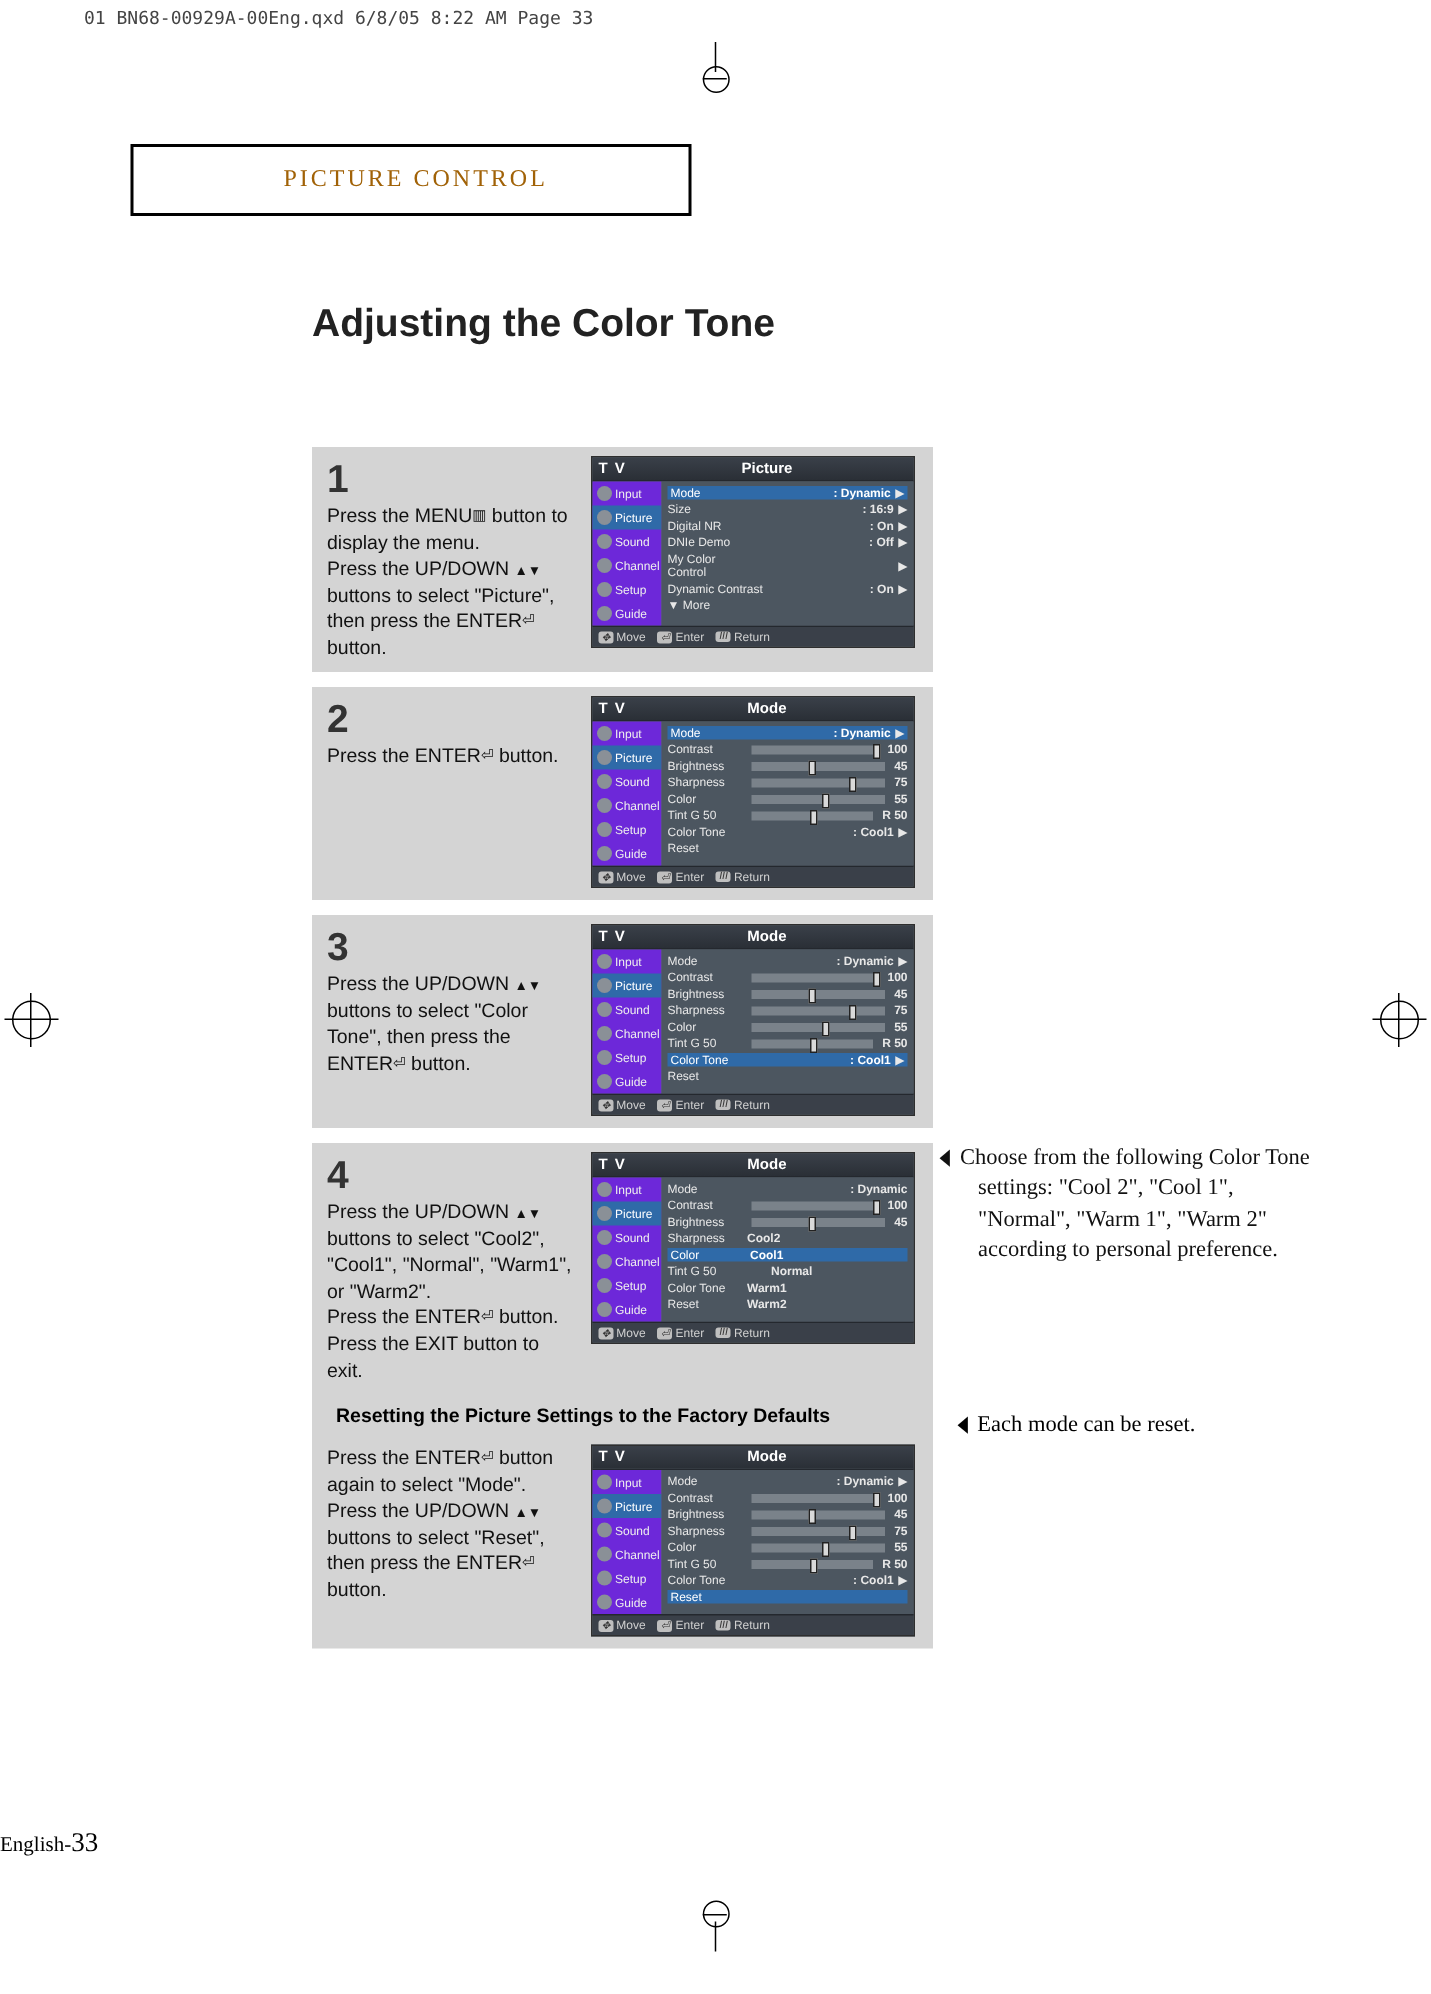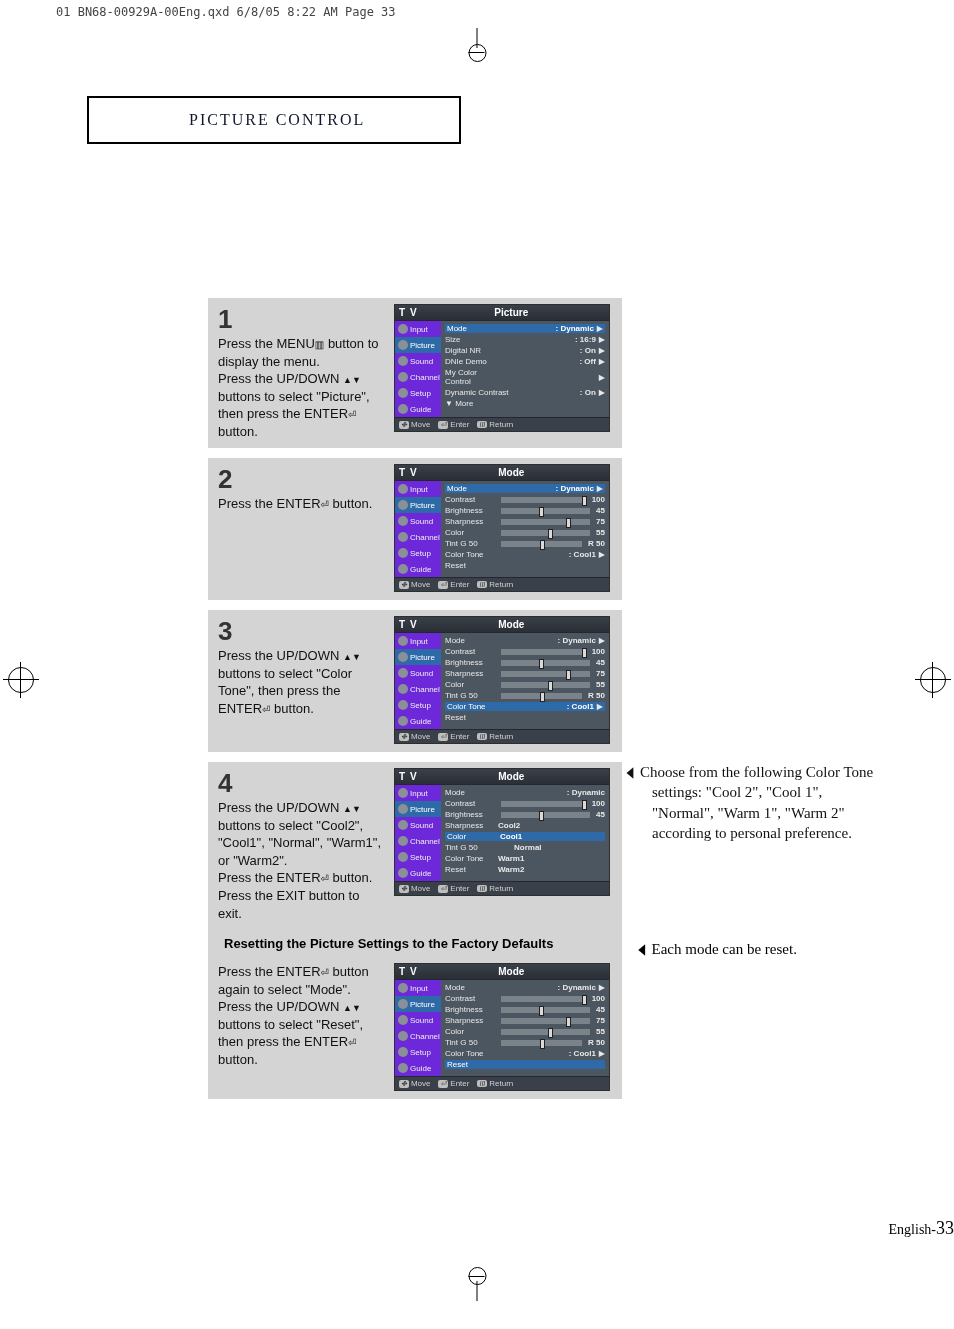--- a/index.html
+++ b/index.html
@@ -12,21 +12,21 @@
   .crop-bot::before{content:"";position:absolute;bottom:16px;left:-8px;width:16px;height:16px;border:1px solid #000;border-radius:50%}
   .crop-bot::after{content:"";position:absolute;bottom:24px;left:-8px;width:16px;height:1px;background:#000}
   .reg-l{position:absolute;top:667px;left:8px;width:24px;height:24px;border:1px solid #000;border-radius:50%}
   .reg-l::before{content:"";position:absolute;top:11px;left:-6px;width:36px;height:1px;background:#000}
   .reg-l::after{content:"";position:absolute;left:11px;top:-6px;height:36px;width:1px;background:#000}
   .reg-r{position:absolute;top:667px;right:8px;width:24px;height:24px;border:1px solid #000;border-radius:50%}
   .reg-r::before{content:"";position:absolute;top:11px;left:-6px;width:36px;height:1px;background:#000}
   .reg-r::after{content:"";position:absolute;left:11px;top:-6px;height:36px;width:1px;background:#000}
 
   .section-box{position:absolute;top:96px;left:87px;width:370px;height:44px;border:2px solid #000;display:flex;align-items:center}
-  .section-label{font:16px Georgia,serif;letter-spacing:2px;color:#0f172a;margin-left:100px}
+  .section-label{font:16px Georgia,serif;letter-spacing:2px;color:#a16207;margin-left:100px}
   .section-label span{font-variant:small-caps}
 
   .h1{position:absolute;top:200px;left:208px;font:bold 26px Arial;color:#222}
   .intro{position:absolute;top:258px;left:208px;font:18px Georgia,serif;color:#111}
 
   .steps{position:absolute;top:298px;left:208px;width:414px;display:flex;flex-direction:column;gap:10px}
   .step{background:#d4d4d4;padding:6px 10px 8px;display:flex;gap:8px;align-items:flex-start;flex-direction:column}
   .step .row{display:flex;gap:10px;width:100%}
   .step-num{font:bold 26px Arial;color:#333}
   .step-text{font:13px Arial;color:#111;line-height:1.35;width:166px}
@@ -54,41 +54,42 @@
   .osd-foot{display:flex;gap:8px;justify-content:flex-start;background:#3a4049;padding:2px 4px;font-size:8px;border-top:1px solid #24282e}
   .osd-foot span{display:flex;align-items:center;gap:2px;color:#d0d0d0}
   .badge{display:inline-block;background:#bfbfbf;color:#333;border-radius:2px;padding:0 2px;font-size:7px}
 
   .side-notes{position:absolute;left:636px;top:762px;width:250px;font:15px Georgia,serif;color:#111;line-height:1.35}
   .side-notes .tri{display:inline-block;transform:scaleX(.6);margin-right:4px}
   .side-notes p{margin:0 0 10px 0;text-indent:-16px;padding-left:16px}
   .side-note-2{position:absolute;left:636px;top:940px;width:250px;font:15px Georgia,serif}
   .side-note-2 .tri{display:inline-block;transform:scaleX(.6);margin-right:4px}
 
-  .page-num{position:absolute;bottom:90px;left:0;width:100%;text-align:right;font:14px Georgia,serif}
+  .page-num{position:absolute;bottom:90px;left:0;width:100%;text-align:left;font:14px Georgia,serif}
   .page-num b{font:18px Georgia,serif}
 
   .ic{font-size:10px;vertical-align:middle}
   .ud{font-size:9px}
 </style>
 </head>
 <body>
 
 <div class="page">
 
   <div class="prepress">01 BN68-00929A-00Eng.qxd  6/8/05 8:22 AM  Page 33</div>
   <div class="crop-top"></div>
   <div class="crop-bot"></div>
   <div class="reg-l"></div>
   <div class="reg-r"></div>
 
   <div class="section-box">
     <span class="section-label"><span>PICTURE CONTROL</span></span>
   </div>
 
+  <div class="h1">Adjusting the Color Tone</div>
 
   <div class="steps">
 
     <div class="step">
       <div class="row">
         <div style="flex:1">
           <div class="step-num">1</div>
           <div class="step-text">
             <span>Press the </span><b>MENU</b><span class="ic">▥</span><span> button to display the menu.</span><br>
             <span>Press the </span><b>UP/DOWN</b> <span class="ud">▲▼</span><span> buttons to select "Picture", then press the </span><b>ENTER</b><span class="ic">⏎</span><span> button.</span>

